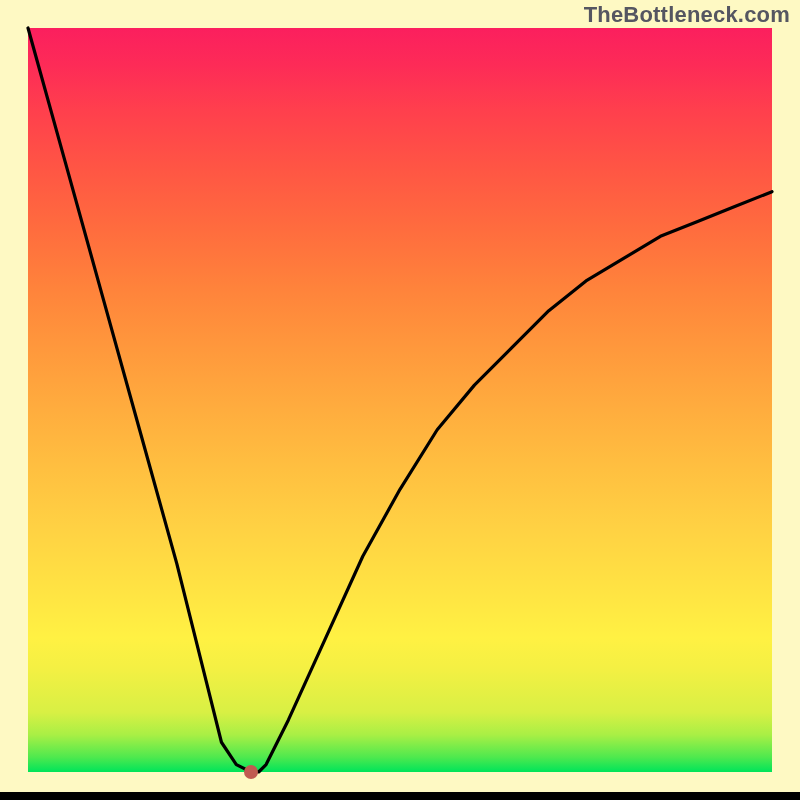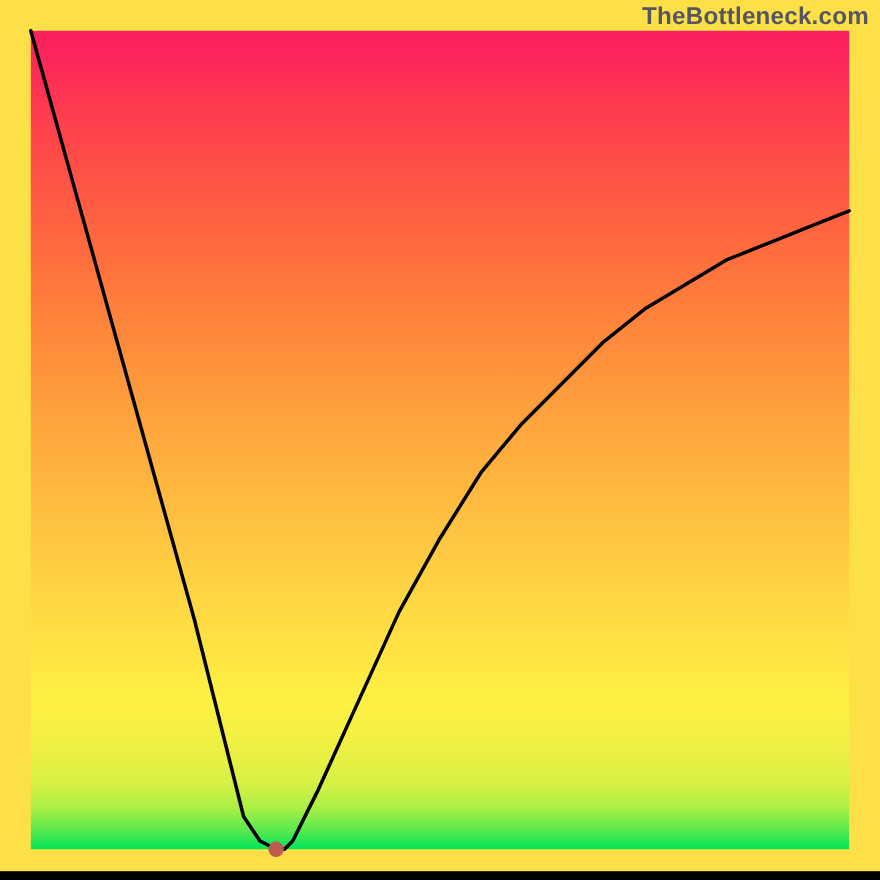--- a/index.html
+++ b/index.html
@@ -10,21 +10,21 @@
     background: #000;
     overflow: hidden;
     font-family: Arial, Helvetica, sans-serif;
   }
   .frame {
     position: absolute;
     top: 0;
     left: 0;
     width: 800px;
     height: 792px;
-    background: #fde047;
+    background: #fef9c3;
   }
   .attrib {
     position: absolute;
     top: 2px;
     right: 10px;
     color: #555661;
     font-size: 22px;
     font-weight: 600;
     letter-spacing: 0.2px;
     user-select: none;

